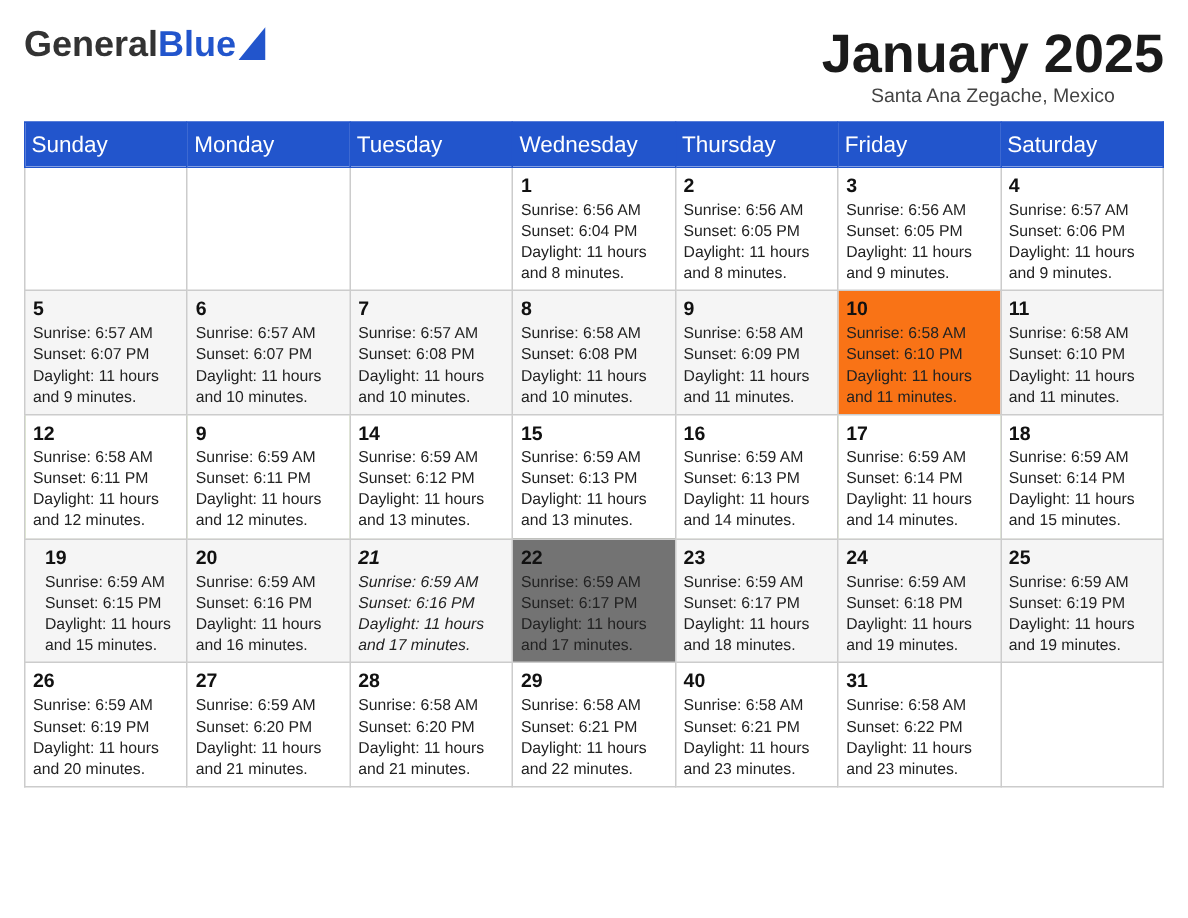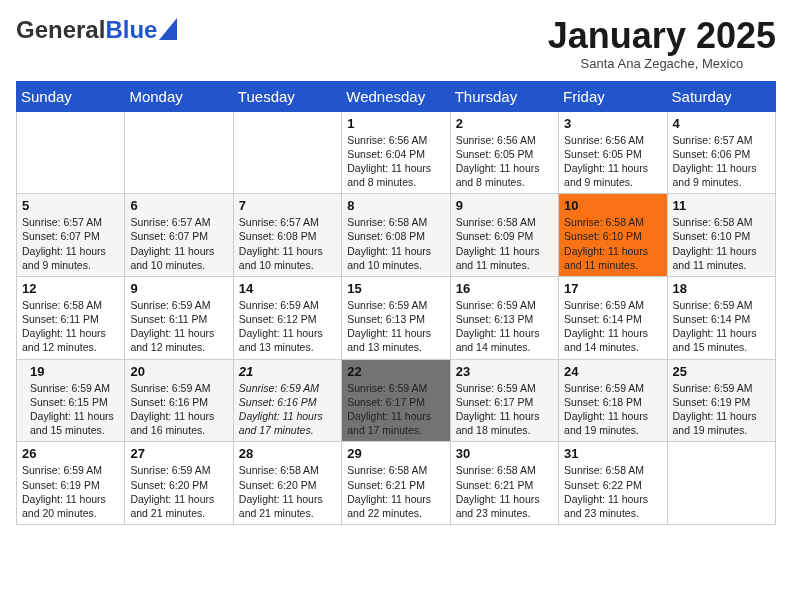--- a/index.html
+++ b/index.html
@@ -288,21 +288,21 @@
 Sunset: 6:20 PM
 Daylight: 11 hours and 21 minutes.</div>
         </td>
         <td>
           <span class="day-number">29</span>
           <div class="day-info" style="white-space: pre-line;">Sunrise: 6:58 AM
 Sunset: 6:21 PM
 Daylight: 11 hours and 22 minutes.</div>
         </td>
         <td>
-          <span class="day-number">30</span>
+          <span class="day-number">40</span>
           <div class="day-info" style="white-space: pre-line;">Sunrise: 6:58 AM
 Sunset: 6:21 PM
 Daylight: 11 hours and 23 minutes.</div>
         </td>
         <td>
           <span class="day-number">31</span>
           <div class="day-info" style="white-space: pre-line;">Sunrise: 6:58 AM
 Sunset: 6:22 PM
 Daylight: 11 hours and 23 minutes.</div>
         </td>

